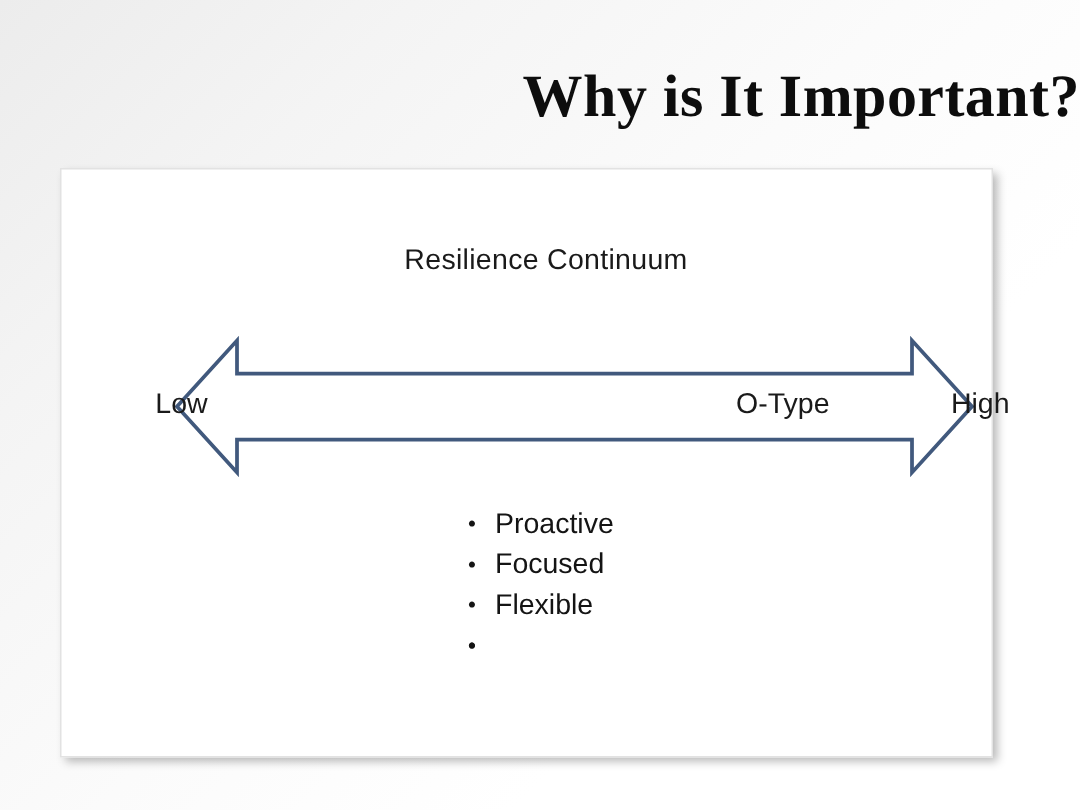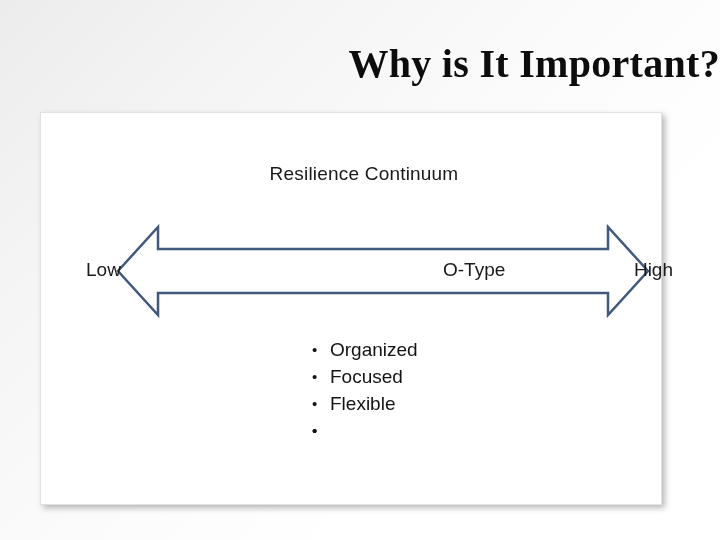--- a/index.html
+++ b/index.html
@@ -70,31 +70,31 @@
     top: 108px;
     width: 540px;
     height: 100px;
   }
   .endpoint-label {
     position: absolute;
     font-size: 19px;
     color: #1a1a1a;
     top: 146px;
   }
-  #label-low  { left: 33px;  width: 70px; text-align: left; }
+  #label-low  { left: 33px;  width: 70px; text-align: center; }
   #label-high { left: 550px; width: 70px; text-align: right; }
 
   .type-label {
     position: absolute;
     font-size: 19px;
     color: #1a1a1a;
     top: 146px;
   }
   #label-d-type { left: 165px; width: 110px; text-align: center; }
-  #label-o-type { left: 390px; width: 110px; text-align: left; }
+  #label-o-type { left: 390px; width: 110px; text-align: right; }
 
   
   #trait-list {
     position: absolute;
     left: 255px;
     top: 223px;
     width: 230px;
     margin: 0;
     padding: 0;
     list-style: none;
@@ -135,21 +135,21 @@
       <div class="endpoint-label" id="label-low">Low</div>
 
       <div class="endpoint-label" id="label-high">High</div>
 
 
       <div class="type-label" id="label-o-type">O-Type</div>
 
       <ul id="trait-list">
         <li>
           <span class="bullet-dot">•</span>
-          <span>Organized</span>
+          <span>Proactive</span>
         </li>
         <li>
           <span class="bullet-dot">•</span>
           <span>Focused</span>
         </li>
         <li>
           <span class="bullet-dot">•</span>
           <span>Flexible</span>
         </li>
         <li>

